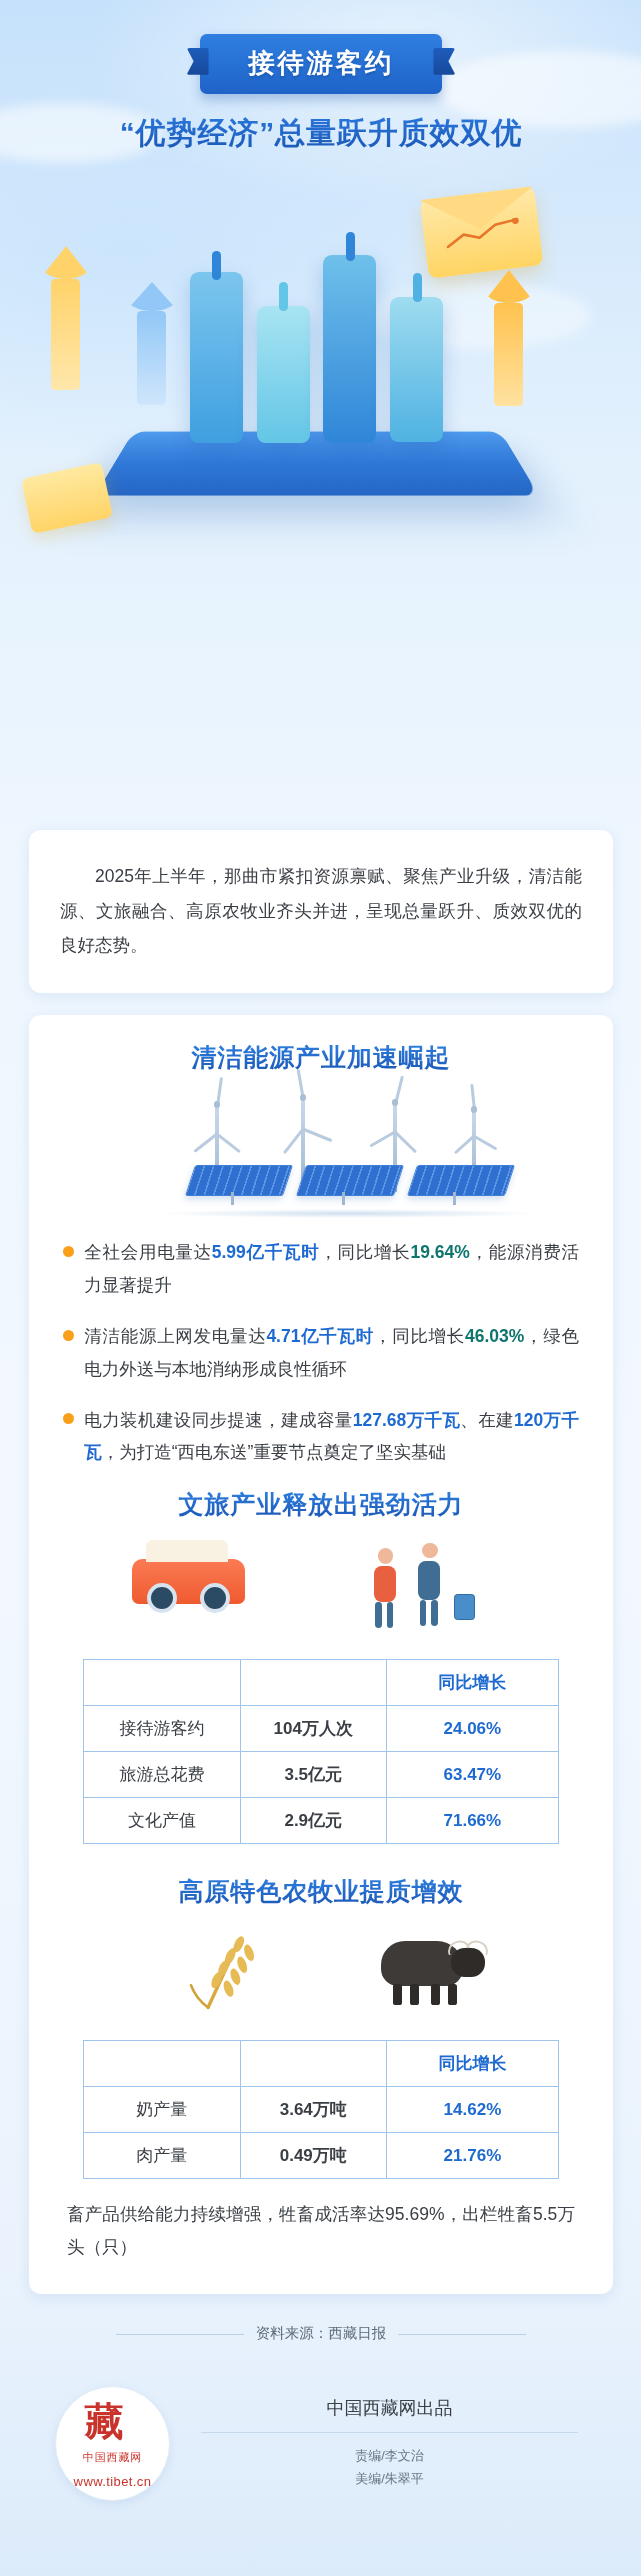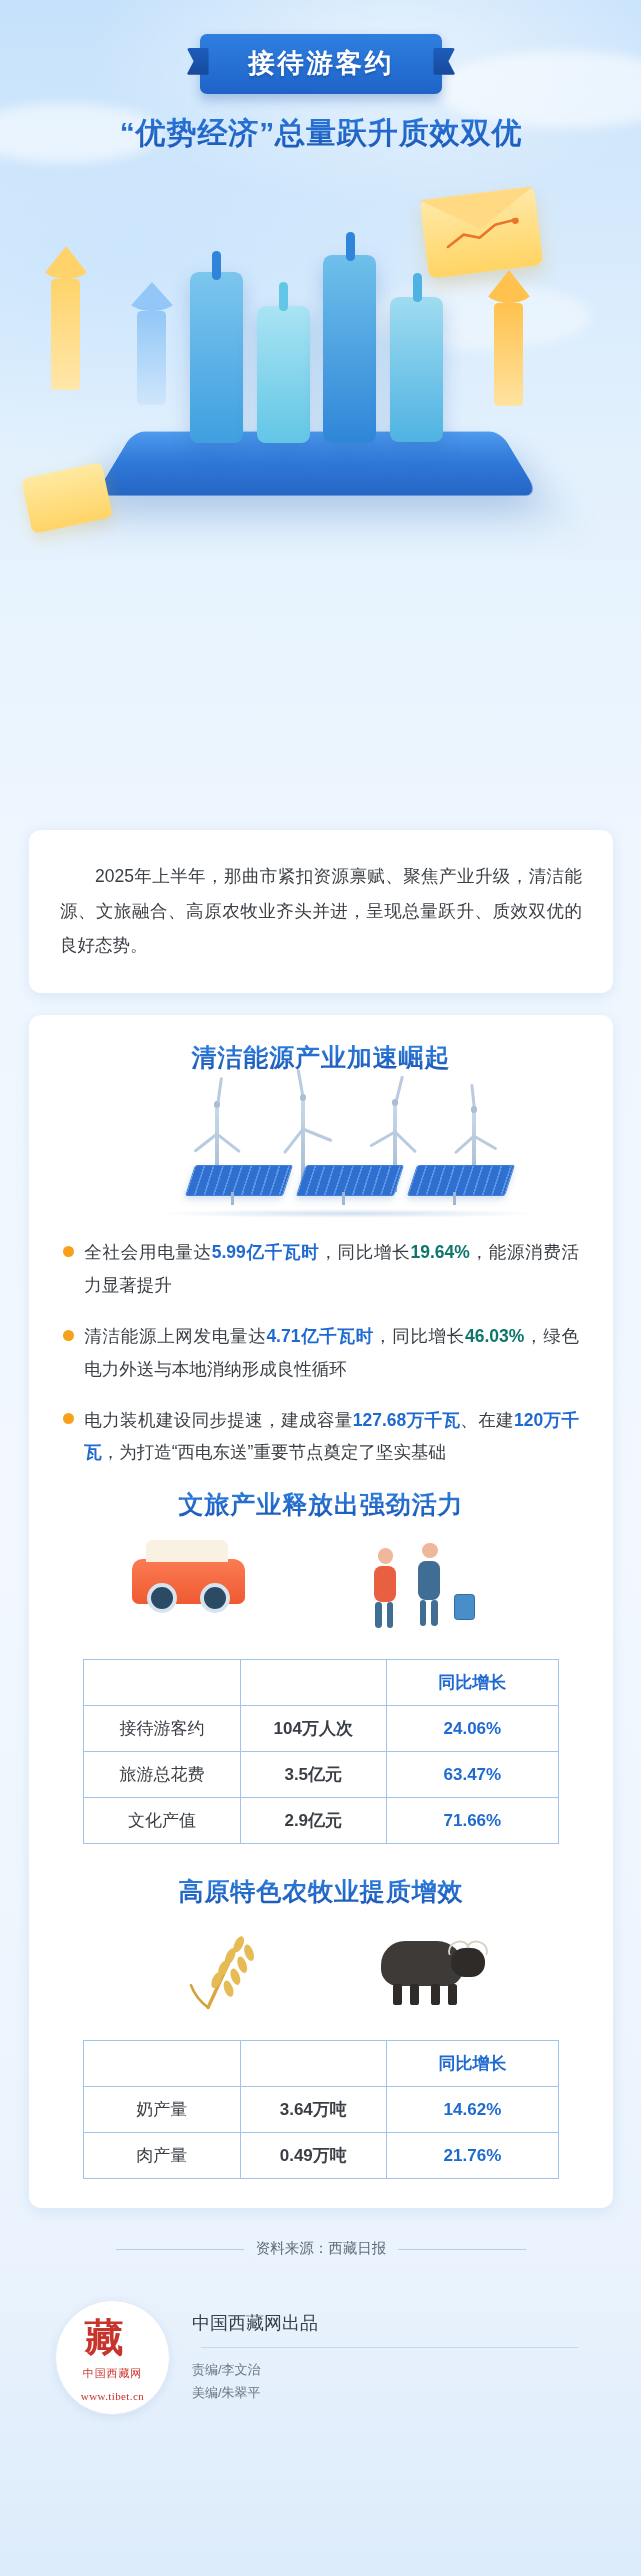--- a/index.html
+++ b/index.html
@@ -222,22 +222,22 @@
     flex:0 0 auto;width:113px;height:113px;border-radius:50%;
     background:#ffffff;border:1.7px solid #e3ecf6;
     display:flex;flex-direction:column;align-items:center;justify-content:center;
     box-shadow:0 2.6px 8.6px rgba(120,160,210,.18);
   }
   .logo-mark{
     width:56px;height:48px;color:#c8342b;font-size:39px;line-height:48px;font-weight:bold;
     font-family:"Liberation Serif","DejaVu Serif",serif;
   }
   .logo-cn{font-size:11px;color:#c8342b;margin-top:3.4px;letter-spacing:0.9px;}
-  .logo-url{font-size:11px;color:#c8342b;letter-spacing:0.4px;margin-top:9px;font-family:Liberation Serif, serif;}
-  .fmeta{flex:1 1 auto;}
+  .logo-url{font-size:13px;color:#c8342b;letter-spacing:0.4px;margin-top:9px;}
+  .fmeta{flex:1 1 auto;text-align:center;}
   .fmeta .pub{font-size:18px;color:#3a3f45;margin-bottom:12px;}
   .fmeta .line{height:0.9px;background:#c6d8ec;margin:0 8.6px 10.3px;}
   .fmeta .edit{font-size:13px;color:#6a7684;line-height:1.8;}
 </style>
 </head>
 <body>
 
 <div class="page">
 
   <div class="hero">
@@ -451,20 +451,21 @@
           <td class="pct">14.62%</td>
         </tr>
         <tr>
           <td>肉产量</td>
           <td class="val">0.49万吨</td>
           <td class="pct">21.76%</td>
         </tr>
       </tbody>
     </table>
 
+    <div class="table-note">畜产品供给能力持续增强，牲畜成活率达95.69%，出栏牲畜5.5万头（只）</div>
   </div>
 
   <div class="source">
     <span class="rule"></span><span>资料来源：西藏日报</span><span class="rule"></span>
   </div>
 
   <div class="footer">
     <div class="logo">
       <div class="logo-mark">藏</div>
       <div class="logo-cn">中国西藏网</div>

